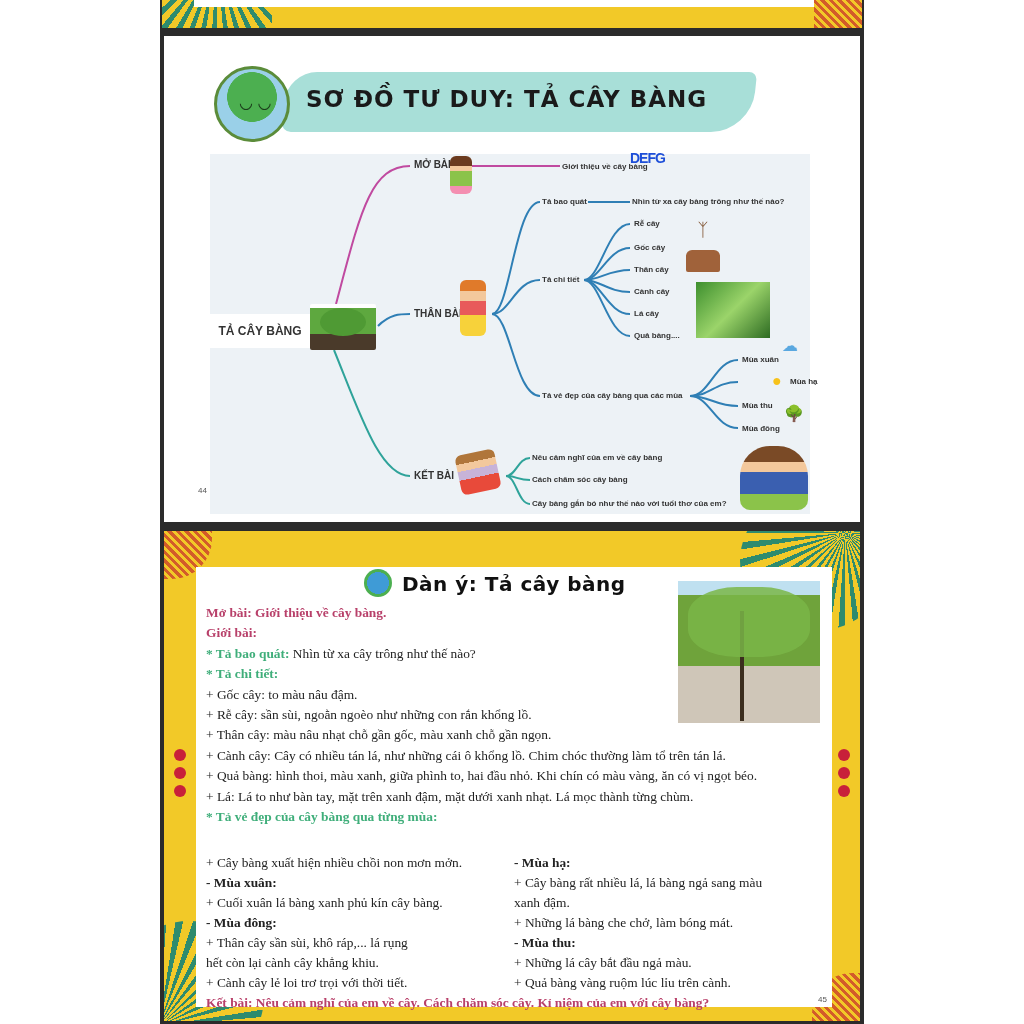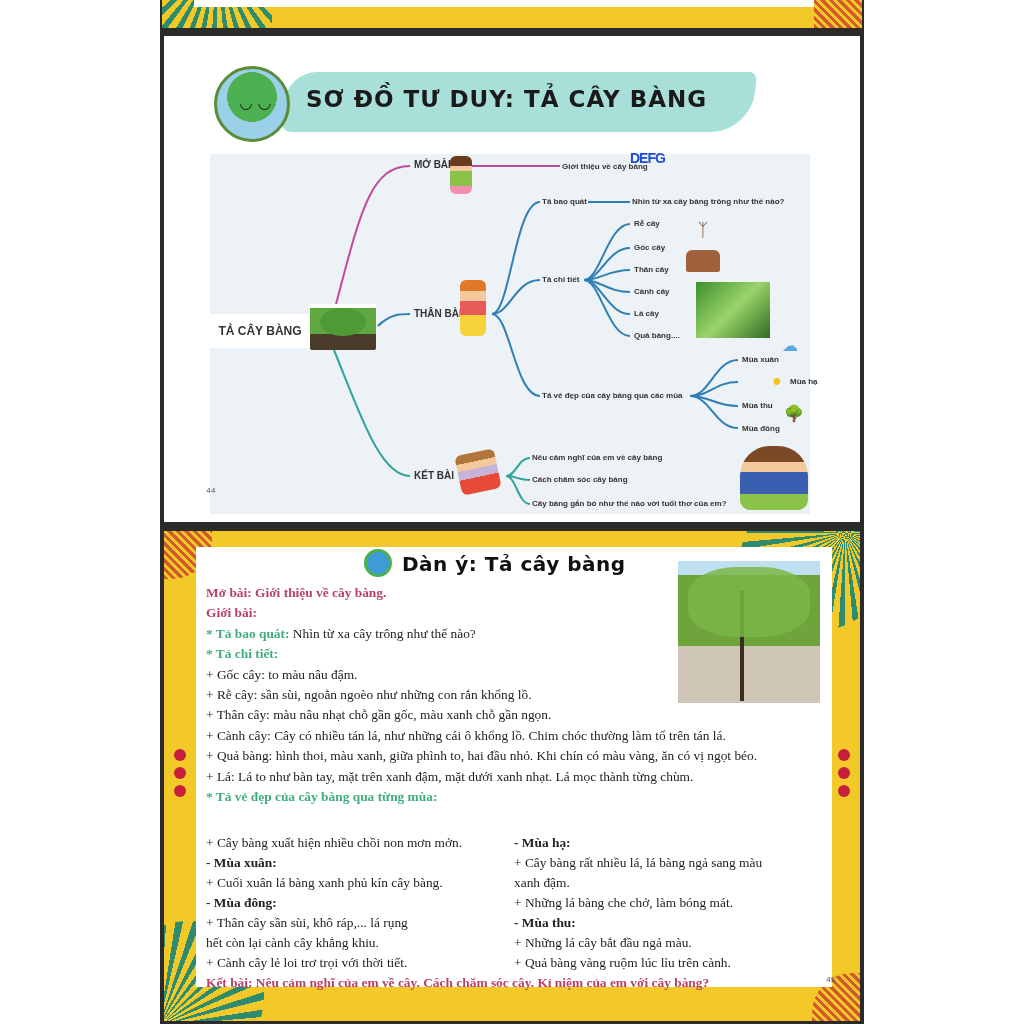--- a/index.html
+++ b/index.html
@@ -36,33 +36,33 @@
     align-items: center; justify-content: center; font-size: 12px; font-weight: bold; color: #333; }
   .mm-tree-img { position: absolute; left: 100px; top: 150px; width: 66px; height: 46px;
     background: linear-gradient(#ffffff 0 8%, #5ea83f 8% 65%, #4a3a2a 65% 100%); border-radius: 2px; }
   .mm-tree-img::after { content:""; position:absolute; left:10px; top:4px; width:46px; height:28px; border-radius:50%; background:#4f9a34; }
   .kid { position: absolute; border-radius: 6px; }
   .leaf-img { position: absolute; left: 486px; top: 128px; width: 74px; height: 56px;
     background: linear-gradient(135deg, #3d8f2e, #9bd46a 50%, #2d6b22); }
   .root-icon { position: absolute; width: 34px; height: 22px; color: #7a4a26; font-size: 18px; text-align: center; }
   .stump { position: absolute; left: 476px; top: 96px; width: 34px; height: 22px; background: #a0623a; border-radius: 6px 6px 2px 2px; }
   .season-icon { position: absolute; font-size: 16px; }
-  .page-num { position: absolute; font-family: Liberation Mono, monospace; font-size: 8px; color: #555; margin-left: 8px; }
+  .page-num { position: absolute; font-family: Liberation Sans, sans-serif; font-size: 8px; color: #555; }
 
   
   .page45 { position: absolute; left: 164px; top: 531px; width: 696px; height: 490px; background: #f2c928; overflow: hidden; }
   .p45-stripes-tl { position: absolute; left: 0; top: 0; width: 48px; height: 48px;
     background: repeating-linear-gradient(45deg, #d35b2a 0 3px, #f2c928 3px 6px); border-bottom-right-radius: 40px; }
   .p45-stripes-br { position: absolute; right: 0; bottom: 0; width: 48px; height: 48px;
     background: repeating-linear-gradient(45deg, #d35b2a 0 3px, #f2c928 3px 6px); border-top-left-radius: 40px; }
   .p45-rays-tr { position: absolute; right: -30px; top: -40px; width: 150px; height: 140px;
     background: repeating-conic-gradient(from 180deg at 70% 30%, #2e8b6e 0deg 4deg, transparent 4deg 9deg); border-radius: 50%; }
   .p45-rays-bl { position: absolute; left: -50px; bottom: -50px; width: 150px; height: 150px;
     background: repeating-conic-gradient(from 0deg at 30% 70%, #2e8b6e 0deg 4deg, transparent 4deg 9deg); border-radius: 50%; }
-  .p45-sheet { position: absolute; left: 32px; top: 16px; width: 636px; height: 440px; background: #ffffff; }
+  .p45-sheet { position: absolute; left: 32px; top: 36px; width: 636px; height: 440px; background: #ffffff; }
   .dots { position: absolute; display: flex; flex-direction: column; gap: 6px; }
   .dots span { width: 12px; height: 12px; border-radius: 50%; background: #c8203a; display: block; }
 
   .p45-title-globe { position: absolute; left: 168px; top: 2px; width: 28px; height: 28px; border-radius: 50%;
     background: radial-gradient(circle, #3f9bd6 0 55%, #4caf50 56% 100%); }
   .p45-title { position: absolute; left: 206px; top: 5px; font-family: "DejaVu Sans", sans-serif; font-weight: bold;
     font-size: 20px; color: #111; letter-spacing: 0.5px; }
   .p45-photo { position: absolute; left: 482px; top: 14px; width: 142px; height: 142px;
     background: linear-gradient(#bfe0f0 0 10%, #6fa33b 10% 60%, #cfc6b8 60% 100%); }
   .p45-photo::before { content:""; position:absolute; left:62px; top:30px; width:4px; height:110px; background:#3b2d1e; }

